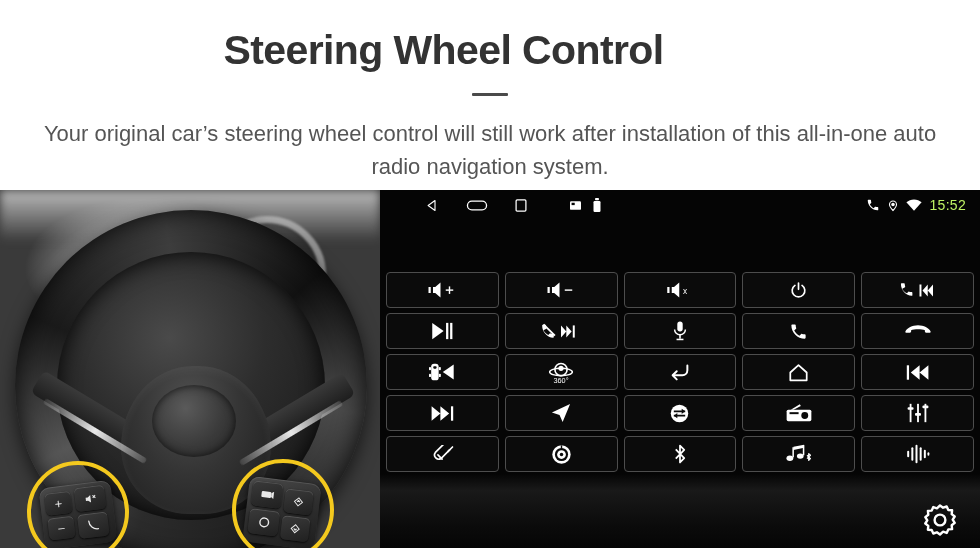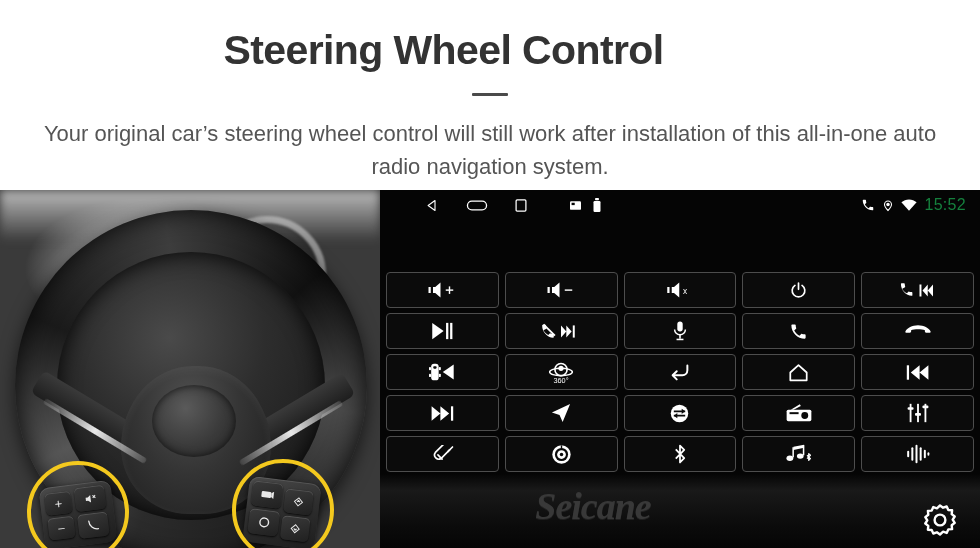--- a/index.html
+++ b/index.html
@@ -125,21 +125,21 @@
     position:absolute;left:0;bottom:0;width:600px;height:74px;
     background:linear-gradient(180deg,rgba(255,255,255,0) 0%, rgba(190,190,190,.11) 22%, rgba(120,120,120,.05) 70%, rgba(0,0,0,0) 100%);
     pointer-events:none;
   }
   .statusbar{
     position:absolute;left:0;top:0;width:600px;height:30px;
     display:flex;align-items:center;color:#ffffff;
   }
   .sb-nav{display:flex;align-items:center;gap:26px;margin-left:45px;}
   .sb-right{position:absolute;right:14px;top:0;height:30px;display:flex;align-items:center;gap:7px;}
-  .sb-time{font-size:16px;letter-spacing:.3px;color:#15803d;}
+  .sb-time{font-size:14px;letter-spacing:.3px;color:#bef264;}
 
   .beginlearn{
     position:absolute;left:8px;top:38px;width:283px;height:34px;
     border:1px solid #6e6e6e;border-radius:4px;background:#0a0a0a;
     color:#ffffff;font-size:14.5px;display:flex;align-items:center;justify-content:center;
   }
 
   .grid{
     position:absolute;left:6px;top:82px;width:588px;
     display:grid;grid-template-columns:repeat(5,1fr);gap:5px 6px;
@@ -498,21 +498,20 @@
             <rect x="11" y="1" width="2.4" height="22" rx="1.2"></rect>
             <rect x="16" y="4" width="2.4" height="16" rx="1.2"></rect>
             <rect x="21" y="7" width="2.4" height="10" rx="1.2"></rect>
             <rect x="25.4" y="10" width="2.2" height="4" rx="1.1"></rect>
           </svg>
         </div>
 
       </div>
 
       <div class="screen-glow"></div>
-      <div class="watermark">Seicane</div>
 
       <div class="gear">
         <svg width="44" height="44" viewBox="0 0 44 44" fill="none" stroke="#ffffff" stroke-width="2.4" stroke-linejoin="round">
           <path d="M22 7.5l3.1 2.2 3.6-1.2 1.6 3.5 3.8.3-.4 3.8 3 2.4-2 3.2 2 3.2-3 2.4.4 3.8-3.8.3-1.6 3.5-3.6-1.2L22 36.5l-3.1-2.2-3.6 1.2-1.6-3.5-3.8-.3.4-3.8-3-2.4 2-3.2-2-3.2 3-2.4-.4-3.8 3.8-.3 1.6-3.5 3.6 1.2z"></path>
           <circle cx="22" cy="22" r="5.4"></circle>
         </svg>
       </div>
 
     </div>
   </div>

